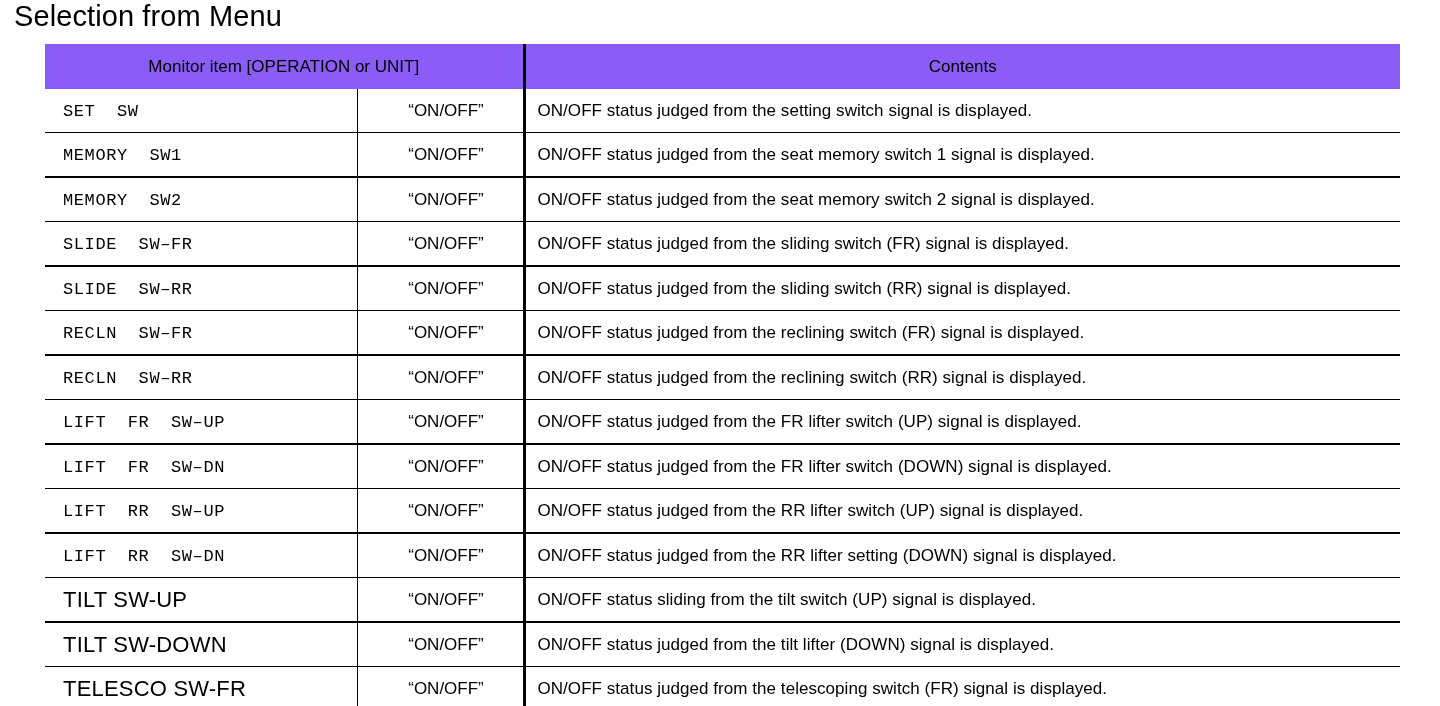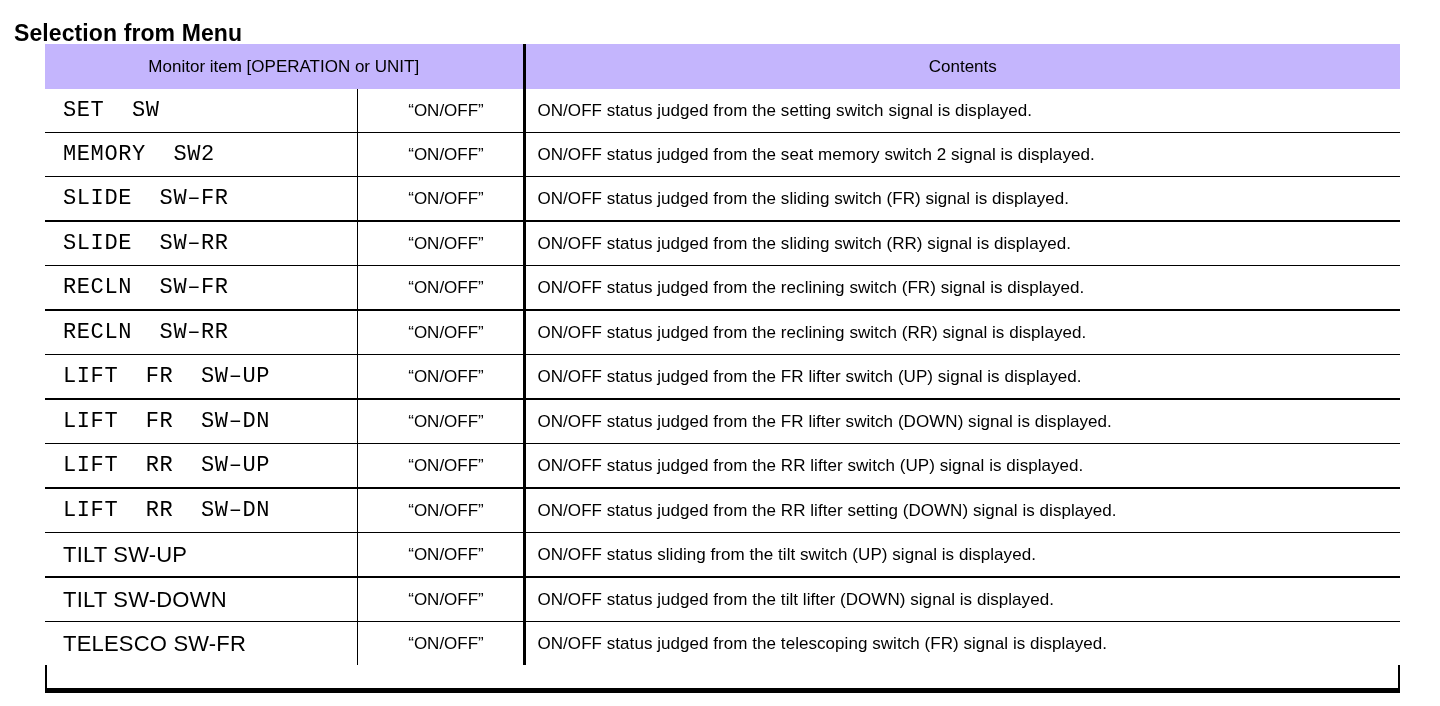--- a/index.html
+++ b/index.html
@@ -19,24 +19,24 @@
     position: relative;
     width: 1440px;
     height: 706px;
     background: #ffffff;
   }
 
   
   .page-title {
     position: absolute;
     left: 14px;
-    top: 18px;
+    top: 1px;
     font-family: "Liberation Sans", sans-serif;
-    font-size: 23px;
-    font-weight: bold;
+    font-size: 29px;
+    font-weight: normal;
     letter-spacing: 0.1px;
     line-height: 30px;
     white-space: nowrap;
   }
 
   
   .table-wrap {
     position: absolute;
     left: 45px;
     top: 44px;
@@ -82,21 +82,21 @@
 
   
   th.head-cell {
     height: 45px;
     font-size: 17px;
     font-weight: normal;
     text-align: center;
     vertical-align: middle;
     padding: 0;
     border: 0;
-    background: #c4b5fd;
+    background: #8b5cf6;
   }
   th.head-item {
     border-right: 3px solid #000000;
   }
 
   
   td {
     padding: 0;
     background: #ffffff;
     vertical-align: middle;
@@ -112,21 +112,21 @@
   td.cell-item {
     height: 43px;
     font-size: 17px;
     text-align: left;
     padding-left: 18px;
     border-right: 1.6px solid #000000;
     white-space: pre;
   }
   td.cell-item .mono {
     font-family: "Liberation Mono", "DejaVu Sans Mono", monospace;
-    font-size: 22px;
+    font-size: 17px;
     letter-spacing: 0.6px;
   }
   td.cell-item .plain {
     font-family: Liberation Sans, sans-serif;
     font-size: 22px;
     letter-spacing: 0.2px;
   }
 
   td.cell-unit {
     height: 43px;
@@ -206,20 +206,25 @@
           <th class="head-cell head-item" colspan="2">Monitor item [OPERATION or UNIT]</th>
           <th class="head-cell">Contents</th>
         </tr>
       </thead>
       <tbody id="table-body">
           <tr>
             <td class="cell-item"><span class="mono">SET  SW</span></td>
             <td class="cell-unit">“ON/OFF”</td>
             <td class="cell-desc">ON/OFF status judged from the setting switch signal is displayed.</td>
           </tr>
+          <tr class="row-thick">
+            <td class="cell-item"><span class="mono">MEMORY  SW1</span></td>
+            <td class="cell-unit">“ON/OFF”</td>
+            <td class="cell-desc">ON/OFF status judged from the seat memory switch 1 signal is displayed.</td>
+          </tr>
           <tr>
             <td class="cell-item"><span class="mono">MEMORY  SW2</span></td>
             <td class="cell-unit">“ON/OFF”</td>
             <td class="cell-desc">ON/OFF status judged from the seat memory switch 2 signal is displayed.</td>
           </tr>
           <tr class="row-thick">
             <td class="cell-item"><span class="mono">SLIDE  SW–FR</span></td>
             <td class="cell-unit">“ON/OFF”</td>
             <td class="cell-desc">ON/OFF status judged from the sliding switch (FR) signal is displayed.</td>
           </tr>

